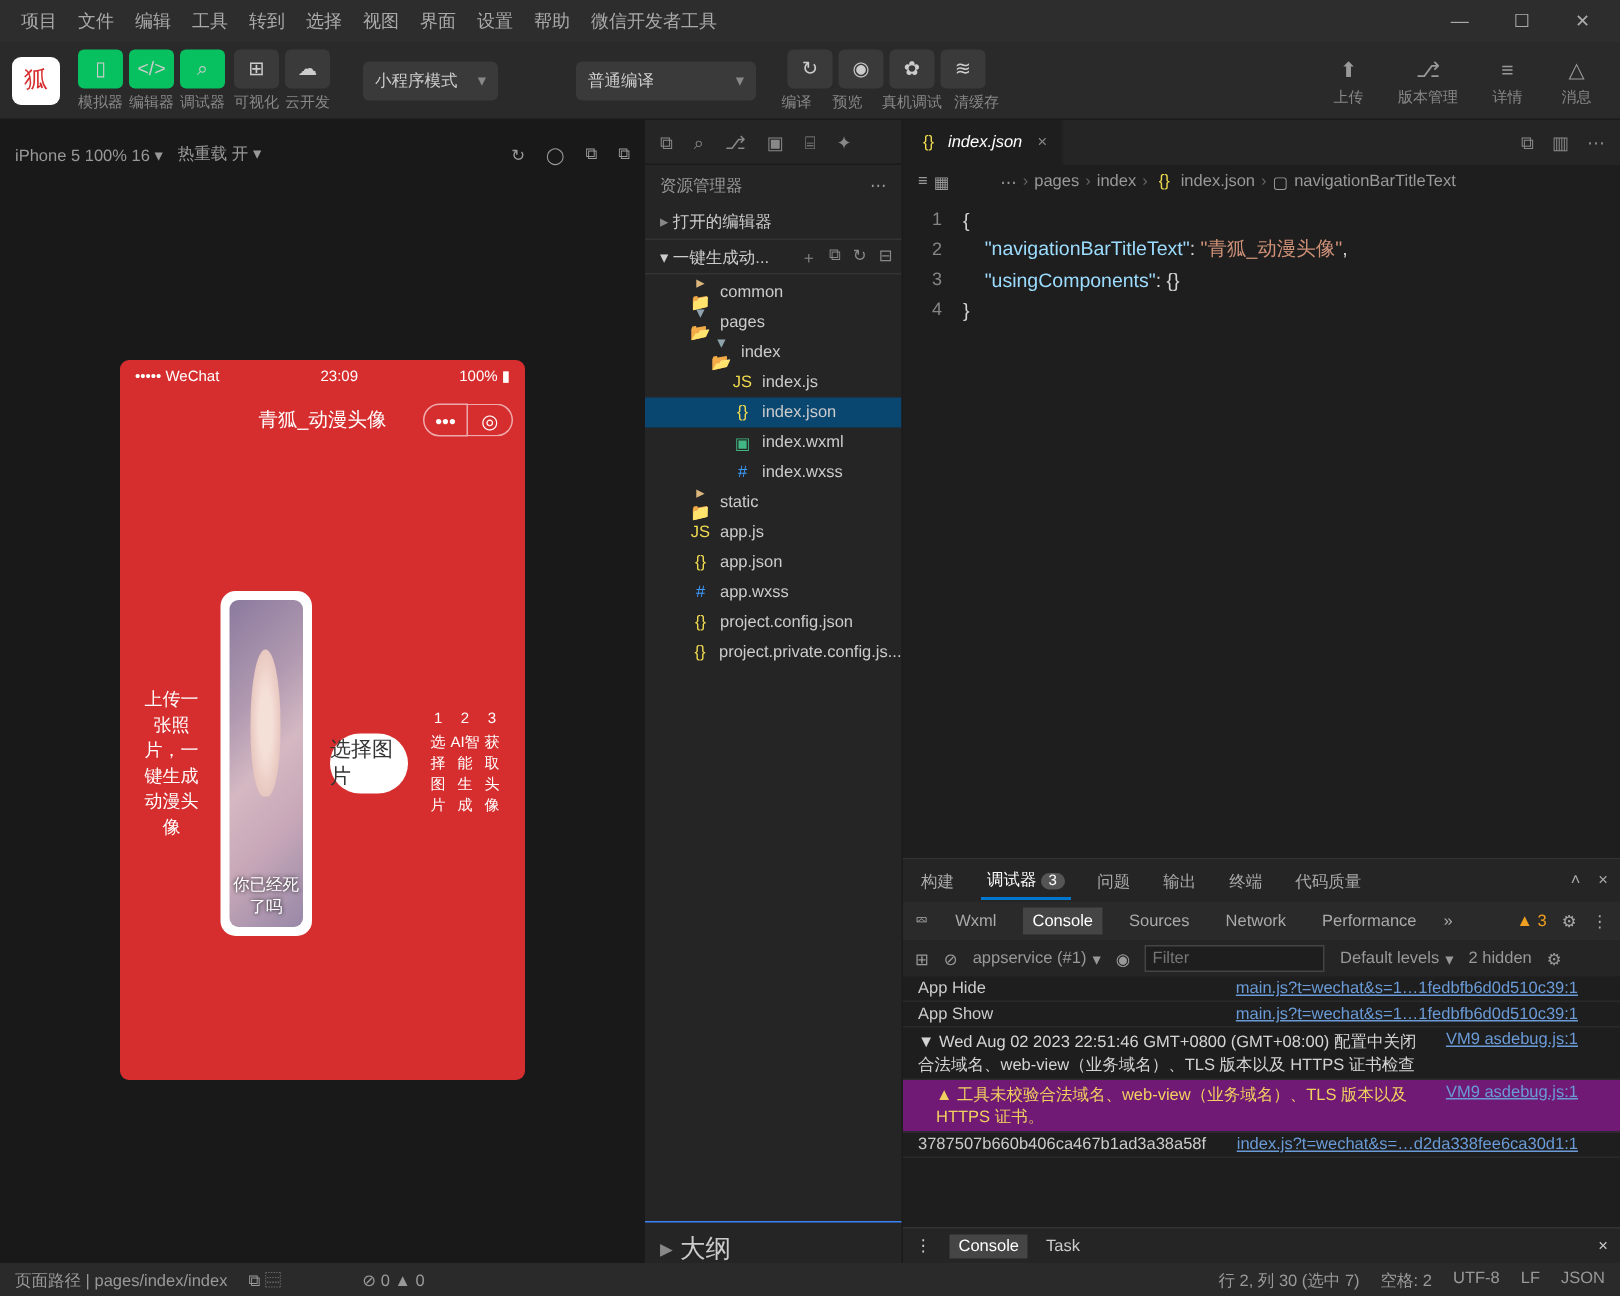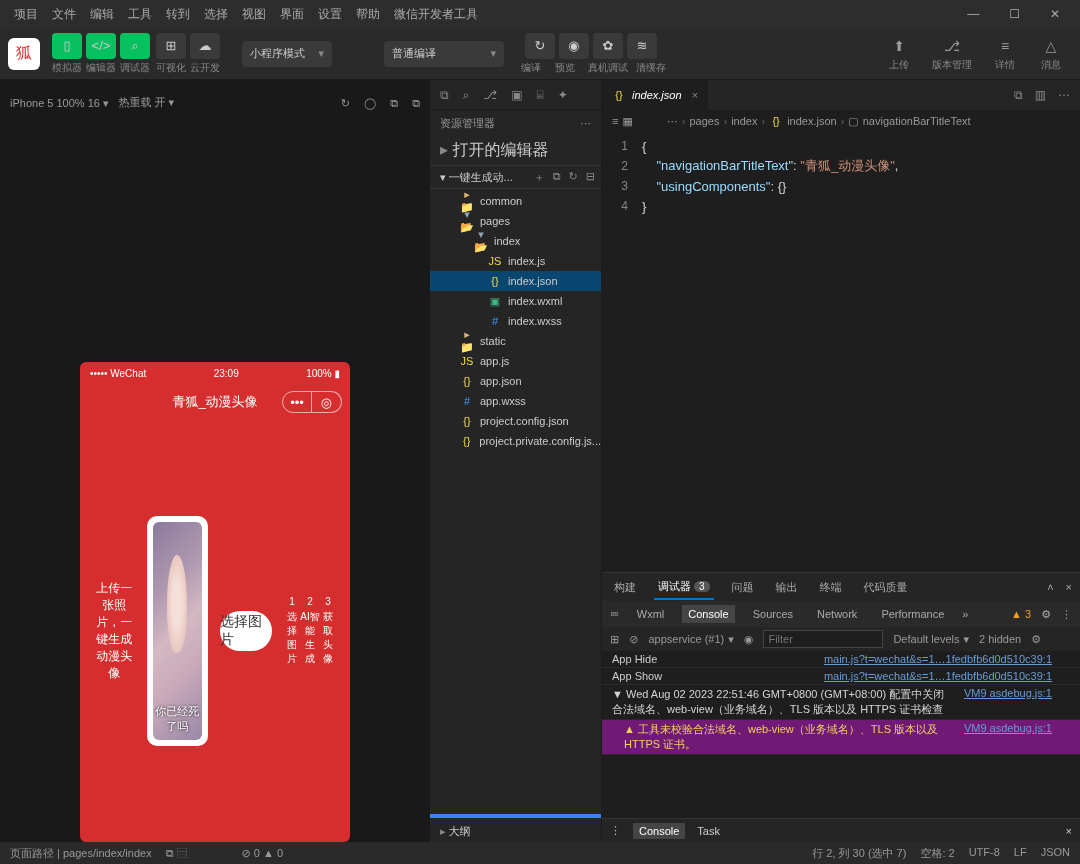--- a/index.html
+++ b/index.html
@@ -19,59 +19,59 @@
 .dropdown{background:#3a3a3a;height:26px;border-radius:4px;display:flex;align-items:center;padding:0 8px;color:#ccc;font-size:11px;min-width:90px;justify-content:space-between}
 .dropdown::after{content:"▾";margin-left:6px;color:#888}
 .toolbar .spacer{flex:1}
 .right-icons{display:flex;gap:20px;margin-right:8px}
 .right-icon-group{display:flex;flex-direction:column;align-items:center;gap:2px}
 .right-icon{width:26px;height:20px;display:flex;align-items:center;justify-content:center;color:#999;font-size:14px}
 .main{display:flex;height:calc(100% - 28px - 52px - 22px)}
 .sim-panel{width:430px;background:#191919;display:flex;flex-direction:column}
 .sim-header{height:30px;display:flex;align-items:flex-end;padding:0 10px;color:#999;font-size:11px;gap:10px}
 .sim-header .right{margin-left:auto;display:flex;gap:14px}
-.sim-body{flex:1;display:flex;justify-content:center;align-items:flex-end;padding-top:8px}
+.sim-body{flex:1;display:flex;justify-content:center;align-items:center;padding-top:8px}
 .phone{width:270px;height:480px;background:#d62e2e;border-radius:6px;overflow:hidden;display:flex;flex-direction:column;color:#fff}
 .phone-status{height:22px;display:flex;align-items:center;justify-content:space-between;padding:0 10px;font-size:10px}
 .phone-nav{height:36px;display:flex;align-items:center;justify-content:center;position:relative;font-size:13px}
 .phone-nav .capsule{position:absolute;right:8px;display:flex;align-items:center;gap:0}
 .capsule-btn{width:30px;height:22px;border:1px solid rgba(255,255,255,0.6);display:flex;align-items:center;justify-content:center;font-size:13px}
 .capsule-btn:first-child{border-radius:12px 0 0 12px}
 .capsule-btn:last-child{border-radius:0 12px 12px 0;border-left:none}
 .phone-content{flex:1;padding:10px 14px;display:flex;flex-direction:row;align-items:center;gap:12px}
 .phone-desc{font-size:12px;text-align:center}
 .phone-img{width:230px;height:230px;background:#fff;border-radius:10px;padding:6px}
 .phone-img-inner{width:100%;height:100%;background:linear-gradient(135deg,#8b7a9e 0%,#b099b0 30%,#d4b8c2 50%,#c8a8b8 70%,#9888a8 100%);border-radius:6px;position:relative;overflow:hidden}
 .phone-img-inner::before{content:"";position:absolute;top:15%;left:30%;width:40%;height:45%;background:radial-gradient(ellipse,#f5e0d8 30%,#e8c8c0 70%);border-radius:50% 50% 45% 45%}
 .phone-img-inner::after{content:"你已经死了吗";position:absolute;bottom:6px;left:0;right:0;text-align:center;color:#fff;font-size:11px;text-shadow:0 0 3px #000}
 .phone-btn{width:230px;height:40px;background:#fff;color:#333;border-radius:20px;display:flex;align-items:center;justify-content:center;font-size:14px}
 .phone-steps{display:flex;width:230px;justify-content:space-around;font-size:10px;text-align:center}
 .phone-steps div{display:flex;flex-direction:column;gap:3px}
 .mid-panel{width:172px;background:#252526;border-right:1px solid #1b1b1b;display:flex;flex-direction:column}
 .mid-iconbar{height:30px;display:flex;align-items:center;gap:14px;padding:0 10px;color:#888;border-bottom:1px solid #1b1b1b}
 .mid-subhead{height:26px;display:flex;align-items:center;justify-content:space-between;padding:0 10px;color:#999;font-size:11px}
 .explorer{flex:1;overflow:auto}
-.exp-section{padding:4px 10px;color:#ccc;font-size:16px;cursor:pointer}
+.exp-section{padding:4px 10px;color:#ccc;font-size:11px;cursor:pointer}
 .exp-section::before{content:"▸ ";color:#888}
 .exp-root{height:24px;display:flex;align-items:center;justify-content:space-between;padding:0 6px 0 10px;color:#ccc;font-size:11px;border-top:1px solid #333;border-bottom:1px solid #333}
 .exp-root .ops{display:flex;gap:8px;color:#888}
 .tree{padding:2px 0}
 .tree-item{display:flex;align-items:center;height:20px;padding-left:20px;font-size:11px;color:#ccc;gap:6px;cursor:pointer}
 .tree-item.l1{padding-left:30px}
 .tree-item.l2{padding-left:44px}
 .tree-item.l3{padding-left:58px}
 .tree-item.sel{background:#094771}
 .fi{width:14px;display:inline-block;text-align:center}
 .fi.folder{color:#dcb67a}
 .fi.folder-open{color:#90a4ae}
 .fi.js{color:#f0db4f}
 .fi.json{color:#f0db4f}
 .fi.wxml{color:#41b883}
 .fi.wxss{color:#3b9cff}
-.outline{height:28px;border-top:4px solid #3b82f6;padding:6px 10px;font-size:11px;color:#ccc}
+.outline{height:28px;border-top:1px solid #3b82f6;padding:6px 10px;font-size:17px;color:#ccc}
 .outline::before{content:"▸ ";color:#888}
 .editor-panel{flex:1;display:flex;flex-direction:column;background:#1e1e1e}
 .editor-tabs{height:30px;background:#252526;display:flex;align-items:center}
 .editor-tab{height:100%;background:#1e1e1e;padding:0 10px;display:flex;align-items:center;gap:6px;font-size:11px;color:#fff;border-right:1px solid #252526;font-style:italic}
 .editor-tab .fi{font-style:normal}
 .editor-tab .close{color:#888;margin-left:4px}
 .editor-tabs .right{margin-left:auto;display:flex;gap:12px;padding-right:10px;color:#888}
 .breadcrumb{height:22px;display:flex;align-items:center;padding:0 10px;font-size:11px;color:#999;gap:4px}
 .breadcrumb .sep{color:#666}
 .code{flex:1;font-family:Consolas,monospace;font-size:13px;padding:4px 0;position:relative}
@@ -419,20 +419,24 @@
             <span class="src">main.js?t=wechat&amp;s=1…1fedbfb6d0d510c39:1</span>
           </div>
           <div class="con-line group">
             <span>▼ Wed Aug 02 2023 22:51:46 GMT+0800 (GMT+08:00) 配置中关闭 合法域名、web-view（业务域名）、TLS 版本以及 HTTPS 证书检查</span>
             <span class="src">VM9 asdebug.js:1</span>
           </div>
           <div class="con-line warn indent">
             <span>▲ 工具未校验合法域名、web-view（业务域名）、TLS 版本以及 HTTPS 证书。</span>
             <span class="src">VM9 asdebug.js:1</span>
           </div>
+          <div class="con-line">
+            <span>3787507b660b406ca467b1ad3a38a58f</span>
+            <span class="src">index.js?t=wechat&amp;s=…d2da338fee6ca30d1:1</span>
+          </div>
         </div>
       <div class="dt-drawer">
         <span>⋮</span>
         <span class="tab active">Console</span>
         <span>Task</span>
         <span style="margin-left:auto">×</span>
       </div>
     </div>
   </div>
 </div>

